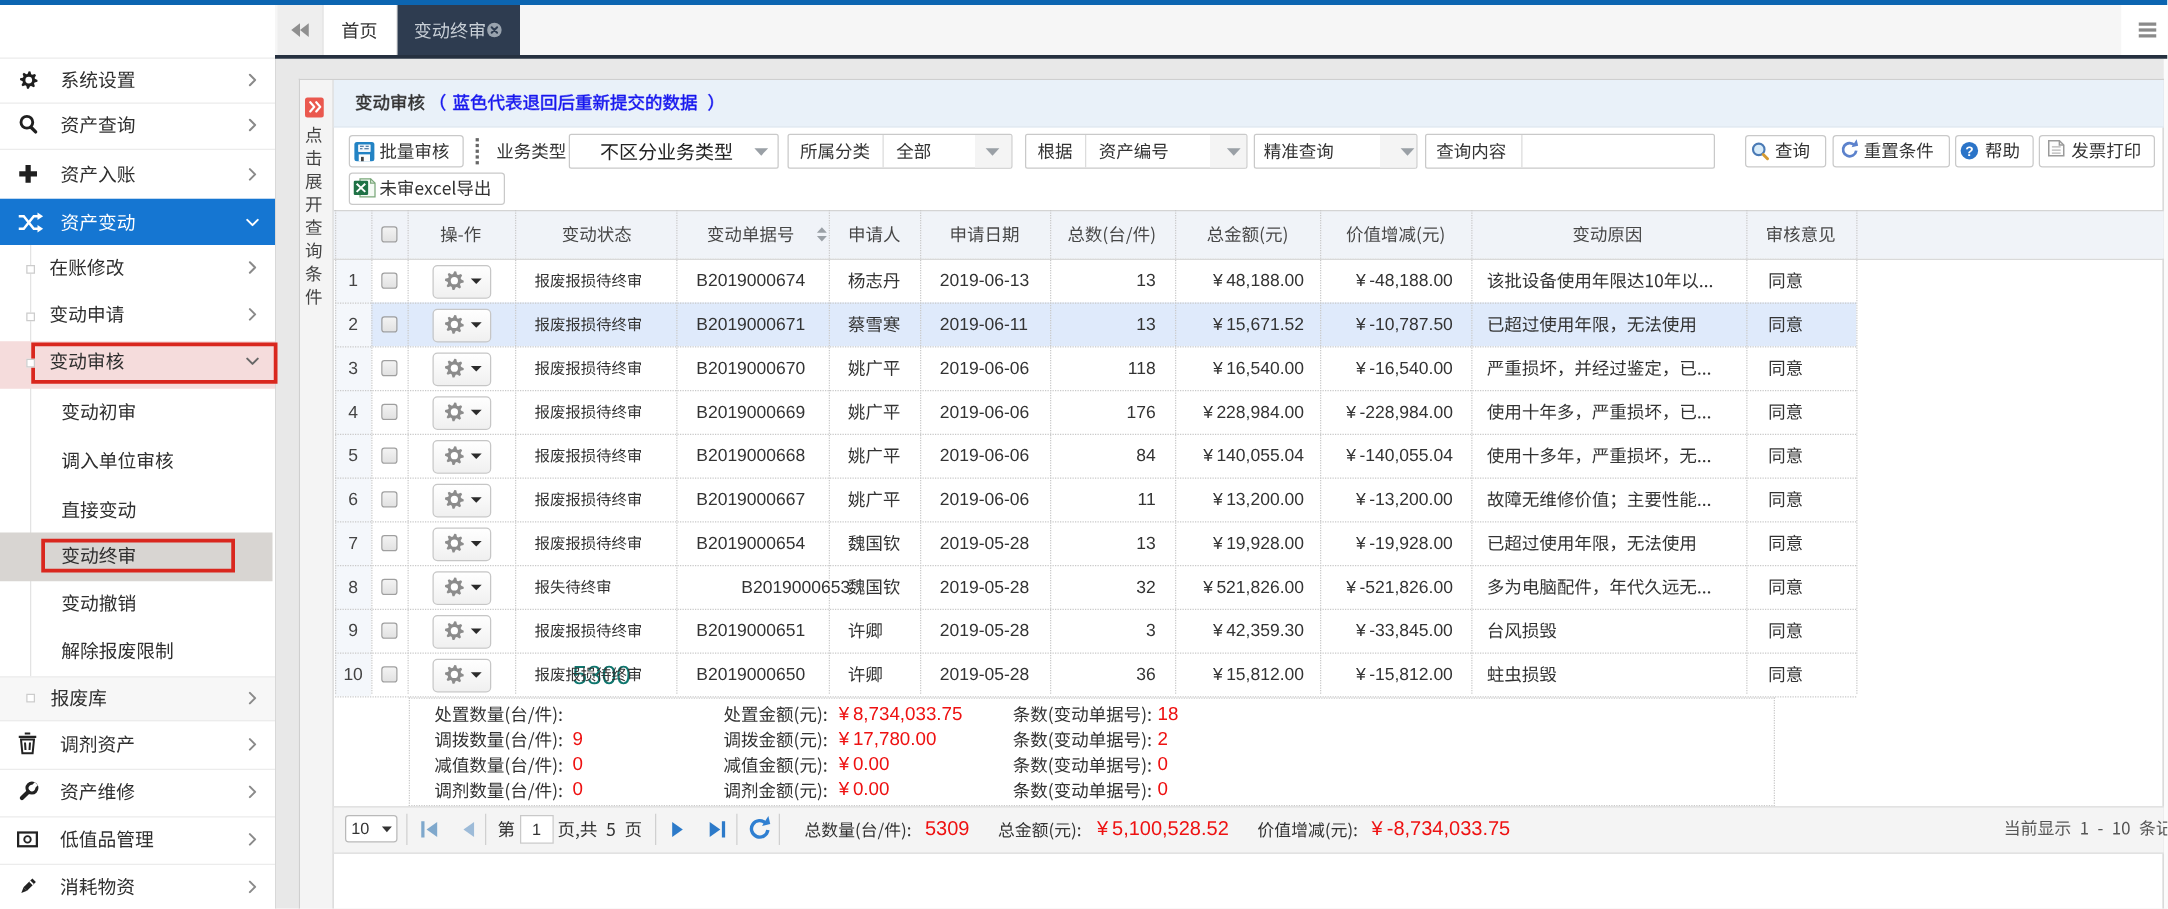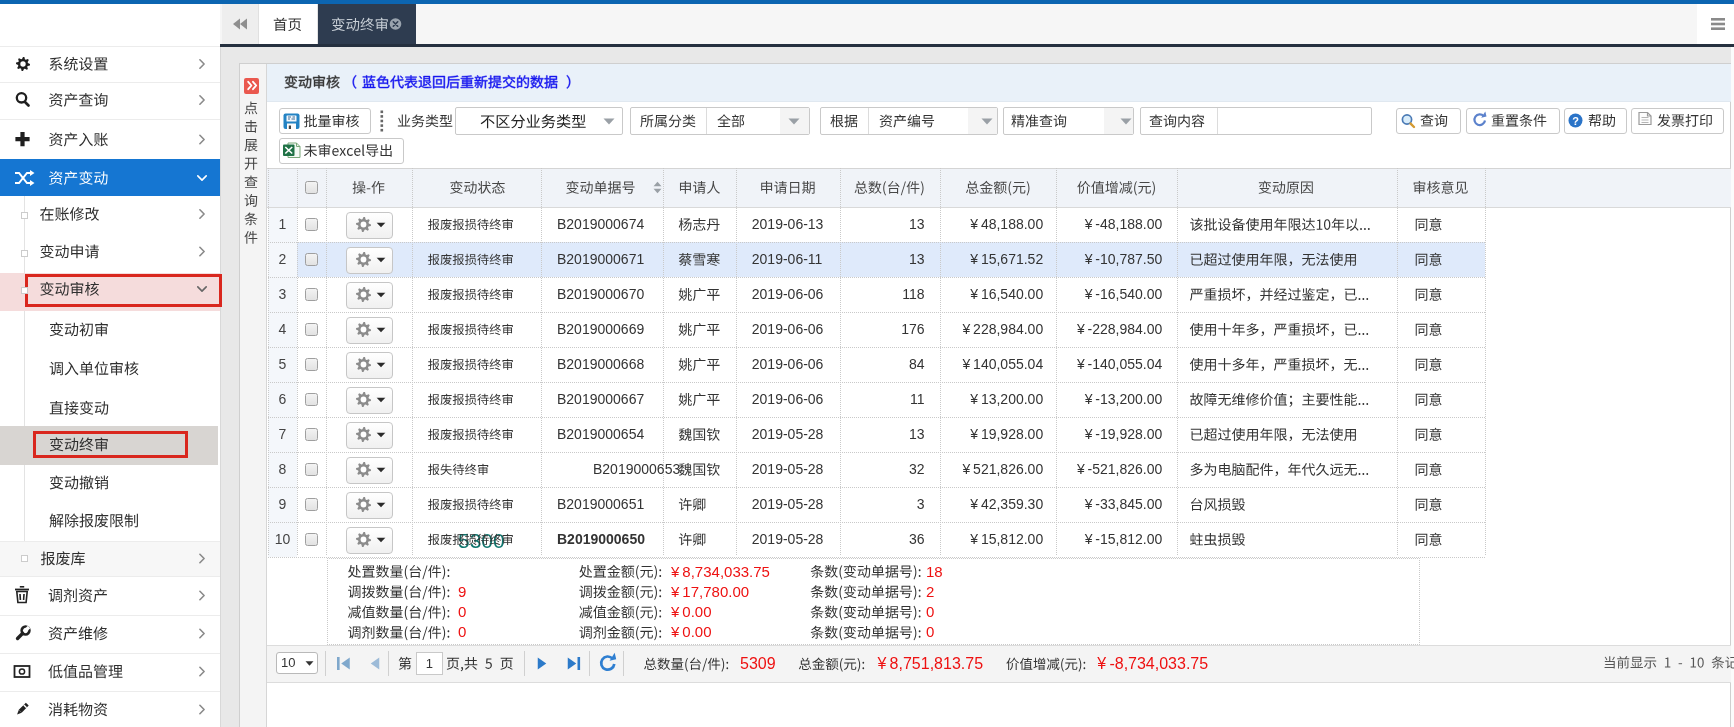--- a/index.html
+++ b/index.html
@@ -125,21 +125,21 @@
 <div class="t" style="left:268px;top:522px;width:29px;height:35px;line-height:35px;text-align:center;color:#444">10</div>
 <div class="t" style="left:557px;top:207px;width:121.8px;height:35px;line-height:35px;">B2019000674</div>
 <div class="t" style="left:557px;top:242px;width:121.8px;height:35px;line-height:35px;">B2019000671</div>
 <div class="t" style="left:557px;top:277px;width:121.8px;height:35px;line-height:35px;">B2019000670</div>
 <div class="t" style="left:557px;top:312px;width:121.8px;height:35px;line-height:35px;">B2019000669</div>
 <div class="t" style="left:557px;top:347px;width:121.8px;height:35px;line-height:35px;">B2019000668</div>
 <div class="t" style="left:557px;top:382px;width:121.8px;height:35px;line-height:35px;">B2019000667</div>
 <div class="t" style="left:557px;top:417px;width:121.8px;height:35px;line-height:35px;">B2019000654</div>
 <div class="t" style="left:557px;top:452px;width:121.8px;height:35px;line-height:35px;margin-left:36px;">B2019000653</div>
 <div class="t" style="left:557px;top:487px;width:121.8px;height:35px;line-height:35px;">B2019000651</div>
-<div class="t" style="left:557px;top:522px;width:121.8px;height:35px;line-height:35px;font-weight:bold;">B2019000650</div>
+<div class="t" style="left:557px;top:522px;width:121.8px;height:35px;line-height:35px;">B2019000650</div>
 <div class="t" style="left:751.8px;top:207px;width:103.7px;height:35px;line-height:35px;">2019-06-13</div>
 <div class="t" style="left:751.8px;top:242px;width:103.7px;height:35px;line-height:35px;">2019-06-11</div>
 <div class="t" style="left:751.8px;top:277px;width:103.7px;height:35px;line-height:35px;">2019-06-06</div>
 <div class="t" style="left:751.8px;top:312px;width:103.7px;height:35px;line-height:35px;">2019-06-06</div>
 <div class="t" style="left:751.8px;top:347px;width:103.7px;height:35px;line-height:35px;">2019-06-06</div>
 <div class="t" style="left:751.8px;top:382px;width:103.7px;height:35px;line-height:35px;">2019-06-06</div>
 <div class="t" style="left:751.8px;top:417px;width:103.7px;height:35px;line-height:35px;">2019-05-28</div>
 <div class="t" style="left:751.8px;top:452px;width:103.7px;height:35px;line-height:35px;">2019-05-28</div>
 <div class="t" style="left:751.8px;top:487px;width:103.7px;height:35px;line-height:35px;">2019-05-28</div>
 <div class="t" style="left:751.8px;top:522px;width:103.7px;height:35px;line-height:35px;">2019-05-28</div>
@@ -181,21 +181,21 @@
 <div class="t" style="left:926px;top:581.8px;width:200px;height:20px;line-height:20px;color:#ee1111;font-size:15px;line-height:20px">2</div>
 <div class="t" style="left:458px;top:602.1px;width:200px;height:20px;line-height:20px;color:#ee1111;font-size:15px;line-height:20px">0</div>
 <div class="t" style="left:671px;top:602.1px;width:200px;height:20px;line-height:20px;color:#ee1111;font-size:15px;line-height:20px">¥ 0.00</div>
 <div class="t" style="left:926px;top:602.1px;width:200px;height:20px;line-height:20px;color:#ee1111;font-size:15px;line-height:20px">0</div>
 <div class="t" style="left:458px;top:622.4px;width:200px;height:20px;line-height:20px;color:#ee1111;font-size:15px;line-height:20px">0</div>
 <div class="t" style="left:671px;top:622.4px;width:200px;height:20px;line-height:20px;color:#ee1111;font-size:15px;line-height:20px">¥ 0.00</div>
 <div class="t" style="left:926px;top:622.4px;width:200px;height:20px;line-height:20px;color:#ee1111;font-size:15px;line-height:20px">0</div>
 <div class="t" style="left:281px;top:652px;width:24px;height:22px;line-height:22px;font-size:13px;line-height:22px">10</div>
 <div class="t" style="left:415.5px;top:651.5px;width:27.5px;height:23px;line-height:23px;font-size:13px;line-height:23px;text-align:center">1</div>
 <div class="t" style="left:740px;top:645px;width:200px;height:38px;line-height:38px;color:#ee1111;font-size:16px;line-height:38px">5309</div>
-<div class="t" style="left:877.5px;top:645px;width:220px;height:38px;line-height:38px;color:#ee1111;font-size:16px;line-height:38px">¥ 8,751,813.75</div>
+<div class="t" style="left:877.5px;top:645px;width:220px;height:38px;line-height:38px;color:#ee1111;font-size:16px;line-height:38px">¥ 5,100,528.52</div>
 <div class="t" style="left:1097.3px;top:645px;width:220px;height:38px;line-height:38px;color:#ee1111;font-size:16px;line-height:38px">¥ -8,734,033.75</div>
 <svg class="a" style="left:0;top:0" width="1734" height="727" viewBox="0 0 1734 727">
     <defs>
       <path id="g0" d="M286 224C233 152 150 78 70 30C90 19 121 -6 136 -20C212 34 301 116 361 197ZM636 190C719 126 822 34 872 -22L936 23C882 80 779 168 695 229ZM664 444C690 420 718 392 745 363L305 334C455 408 608 500 756 612L698 660C648 619 593 580 540 543L295 531C367 582 440 646 507 716C637 729 760 747 855 770L803 833C641 792 350 765 107 753C115 736 124 706 126 688C214 692 308 698 401 706C336 638 262 578 236 561C206 539 182 524 162 521C170 502 181 469 183 454C204 462 235 466 438 478C353 425 280 385 245 369C183 338 138 319 106 315C115 295 126 260 129 245C157 256 196 261 471 282V20C471 9 468 5 451 4C435 3 380 3 320 6C332 -15 345 -47 349 -69C422 -69 472 -68 505 -56C539 -44 547 -23 547 19V288L796 306C825 273 849 242 866 216L926 252C885 313 799 405 722 474Z"></path>
       <path id="g1" d="M698 352V36C698 -38 715 -60 785 -60C799 -60 859 -60 873 -60C935 -60 953 -22 958 114C939 119 909 131 894 145C891 24 887 6 865 6C853 6 806 6 797 6C775 6 772 9 772 36V352ZM510 350C504 152 481 45 317 -16C334 -30 355 -58 364 -77C545 -3 576 126 584 350ZM42 53 59 -21C149 8 267 45 379 82L367 147C246 111 123 74 42 53ZM595 824C614 783 639 729 649 695H407V627H587C542 565 473 473 450 451C431 433 406 426 387 421C395 405 409 367 412 348C440 360 482 365 845 399C861 372 876 346 886 326L949 361C919 419 854 513 800 583L741 553C763 524 786 491 807 458L532 435C577 490 634 568 676 627H948V695H660L724 715C712 747 687 802 664 842ZM60 423C75 430 98 435 218 452C175 389 136 340 118 321C86 284 63 259 41 255C50 235 62 198 66 182C87 195 121 206 369 260C367 276 366 305 368 326L179 289C255 377 330 484 393 592L326 632C307 595 286 557 263 522L140 509C202 595 264 704 310 809L234 844C190 723 116 594 92 561C70 527 51 504 33 500C43 479 55 439 60 423Z"></path>
       <path id="g2" d="M122 776C175 729 242 662 273 619L324 672C292 713 225 778 171 822ZM43 526V454H184V95C184 49 153 16 134 4C148 -11 168 -42 175 -60C190 -40 217 -20 395 112C386 127 374 155 368 175L257 94V526ZM491 804V693C491 619 469 536 337 476C351 464 377 435 386 420C530 489 562 597 562 691V734H739V573C739 497 753 469 823 469C834 469 883 469 898 469C918 469 939 470 951 474C948 491 946 520 944 539C932 536 911 534 897 534C884 534 839 534 828 534C812 534 810 543 810 572V804ZM805 328C769 248 715 182 649 129C582 184 529 251 493 328ZM384 398V328H436L422 323C462 231 519 151 590 86C515 38 429 5 341 -15C355 -31 371 -61 377 -80C474 -54 566 -16 647 39C723 -17 814 -58 917 -83C926 -62 947 -32 963 -16C867 4 781 39 708 86C793 160 861 256 901 381L855 401L842 398Z"></path>
       <path id="g3" d="M651 748H820V658H651ZM417 748H582V658H417ZM189 748H348V658H189ZM190 427V6H57V-50H945V6H808V427H495L509 486H922V545H520L531 603H895V802H117V603H454L446 545H68V486H436L424 427ZM262 6V68H734V6ZM262 275H734V217H262ZM262 320V376H734V320ZM262 172H734V113H262Z"></path>
       <path id="g4" d="M85 752C158 725 249 678 294 643L334 701C287 736 195 779 123 804ZM49 495 71 426C151 453 254 486 351 519L339 585C231 550 123 516 49 495ZM182 372V93H256V302H752V100H830V372ZM473 273C444 107 367 19 50 -20C62 -36 78 -64 83 -82C421 -34 513 73 547 273ZM516 75C641 34 807 -32 891 -76L935 -14C848 30 681 92 557 130ZM484 836C458 766 407 682 325 621C342 612 366 590 378 574C421 609 455 648 484 689H602C571 584 505 492 326 444C340 432 359 407 366 390C504 431 584 497 632 578C695 493 792 428 904 397C914 416 934 442 949 456C825 483 716 550 661 636C667 653 673 671 678 689H827C812 656 795 623 781 600L846 581C871 620 901 681 927 736L872 751L860 747H519C534 773 546 800 556 826Z"></path>
       <path id="g5" d="M263 612C296 567 333 506 348 466L416 497C400 536 361 596 328 639ZM689 634C671 583 636 511 607 464H124V327C124 221 115 73 35 -36C52 -45 85 -72 97 -87C185 31 202 206 202 325V390H928V464H683C711 506 743 559 770 606ZM425 821C448 791 472 752 486 720H110V648H902V720H572L575 721C561 755 530 805 500 841Z"></path>
       <path id="g6" d="M295 218H700V134H295ZM295 352H700V270H295ZM221 406V80H778V406ZM74 20V-48H930V20ZM460 840V713H57V647H379C293 552 159 466 36 424C52 410 74 382 85 364C221 418 369 523 460 642V437H534V643C626 527 776 423 914 372C925 391 947 420 964 434C838 473 702 556 615 647H944V713H534V840Z"></path>

